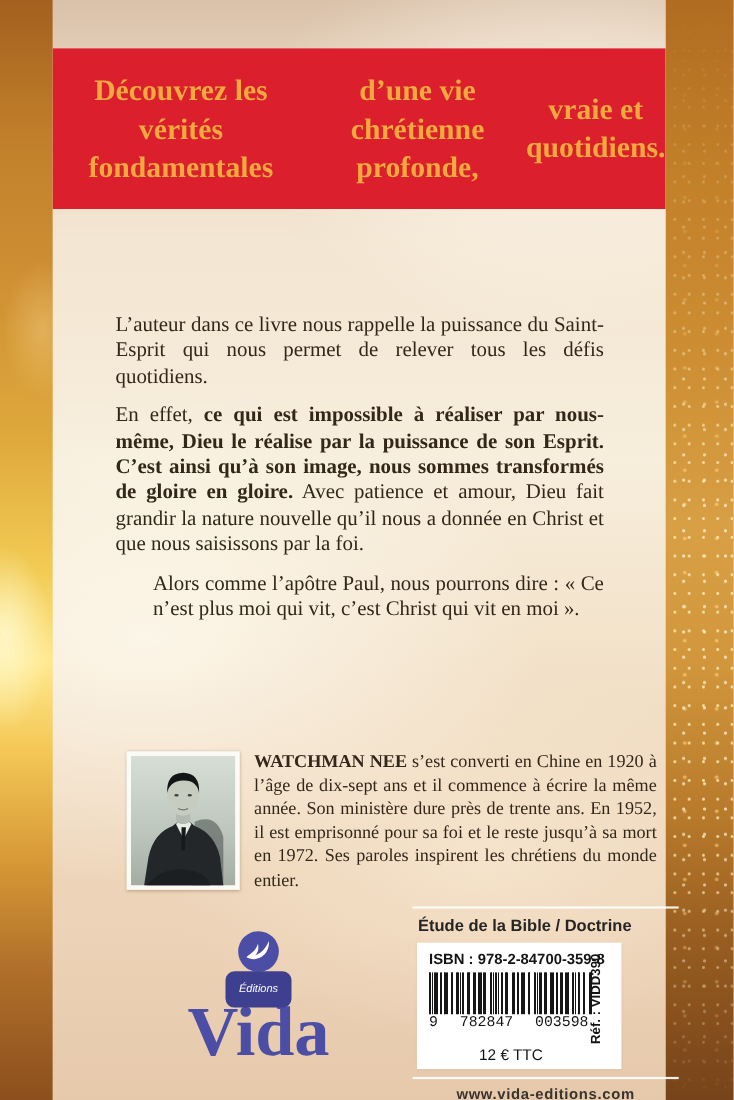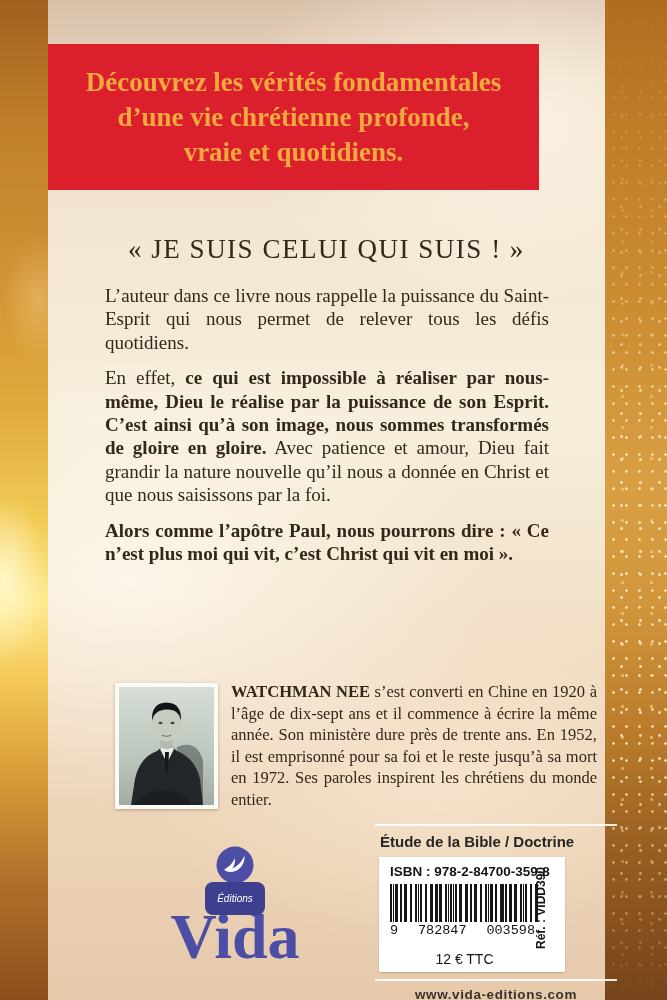--- a/index.html
+++ b/index.html
@@ -41,41 +41,41 @@
   .panel {
     position:absolute; left:48px; top:0; width:557px; height:1000px;
     background:
       radial-gradient(ellipse 420px 260px at 85% 12%, rgba(255,248,235,.8), transparent 70%),
       radial-gradient(ellipse 520px 320px at 15% 58%, rgba(255,252,242,.75), transparent 70%),
       radial-gradient(ellipse 420px 240px at 70% 78%, rgba(250,236,214,.6), transparent 70%),
       linear-gradient(180deg,#d9c0a9 0%,#e8d5bf 8%,#f3e6d2 22%,#f7eedc 42%,#f3e3cb 58%,#efd9bf 72%,#ecd2b6 85%,#e6c9ab 100%);
   }
   
   .banner {
-    position:absolute; left:0; top:44px; width:491px; height:146px;
+    position:absolute; left:0; top:44px; width:557px; height:146px;
     background:#dc1f2d;
-    display:flex; flex-direction:column; justify-content:center; align-items:center;
+    display:flex; flex-direction:row; justify-content:center; align-items:center;
     text-align:center;
   }
   .banner-line {
     color:#f2a93e; font-weight:bold; font-size:27px; line-height:35px;
     font-family:"Liberation Serif", serif;
   }
   
   .headline {
     position:absolute; left:0; top:234px; width:557px; text-align:center;
     font-size:27px; letter-spacing:1.5px; color:#342619;
   }
   .copy { position:absolute; left:57px; top:284px; width:444px; }
   .copy p {
     font-size:19px; line-height:23.4px; text-align:justify; color:#33271a;
     margin-bottom:12px;
   }
   .copy .b { font-weight:bold; }
-  .copy p.allbold { font-weight:bold; }
+  .copy p.allbold { font-weight:normal;margin-left:34px; }
   
   .bio {
     position:absolute; left:57px; top:681px; width:492px;
     font-size:16.5px; line-height:21.6px; text-align:justify; color:#33271a;
   }
   .photo-frame {
     float:left; width:103px; height:126px; background:#fbfbf6;
     padding:4px; margin:2px 13px 2px 10px;
     box-shadow:0 1px 3px rgba(90,60,30,.35);
   }
@@ -144,21 +144,20 @@
 </div>
 
 <div class="panel">
 
   <div class="banner">
     <div class="banner-line">Découvrez les vérités fondamentales</div>
     <div class="banner-line">d’une vie chrétienne profonde,</div>
     <div class="banner-line">vraie et quotidiens.</div>
   </div>
 
-  <div class="headline">« JE SUIS CELUI QUI SUIS ! »</div>
 
   <div class="copy">
     <p>L’auteur dans ce livre nous rappelle la puissance du Saint-Esprit qui nous permet de relever tous les défis quotidiens.</p>
     <p><span>En effet, </span><span class="b">ce qui est impossible à réaliser par nous-même, Dieu le réalise par la puissance de son Esprit. C’est ainsi qu’à son image, nous sommes transformés de gloire en gloire.</span><span> Avec patience et amour, Dieu fait grandir la nature nouvelle qu’il nous a donnée en Christ et que nous saisissons par la foi.</span></p>
     <p class="allbold">Alors comme l’apôtre Paul, nous pourrons dire : « Ce n’est plus moi qui vit, c’est Christ qui vit en moi ».</p>
   </div>
 
   <div class="bio">
     <div class="photo-frame">
       <svg viewBox="0 0 95 118">

